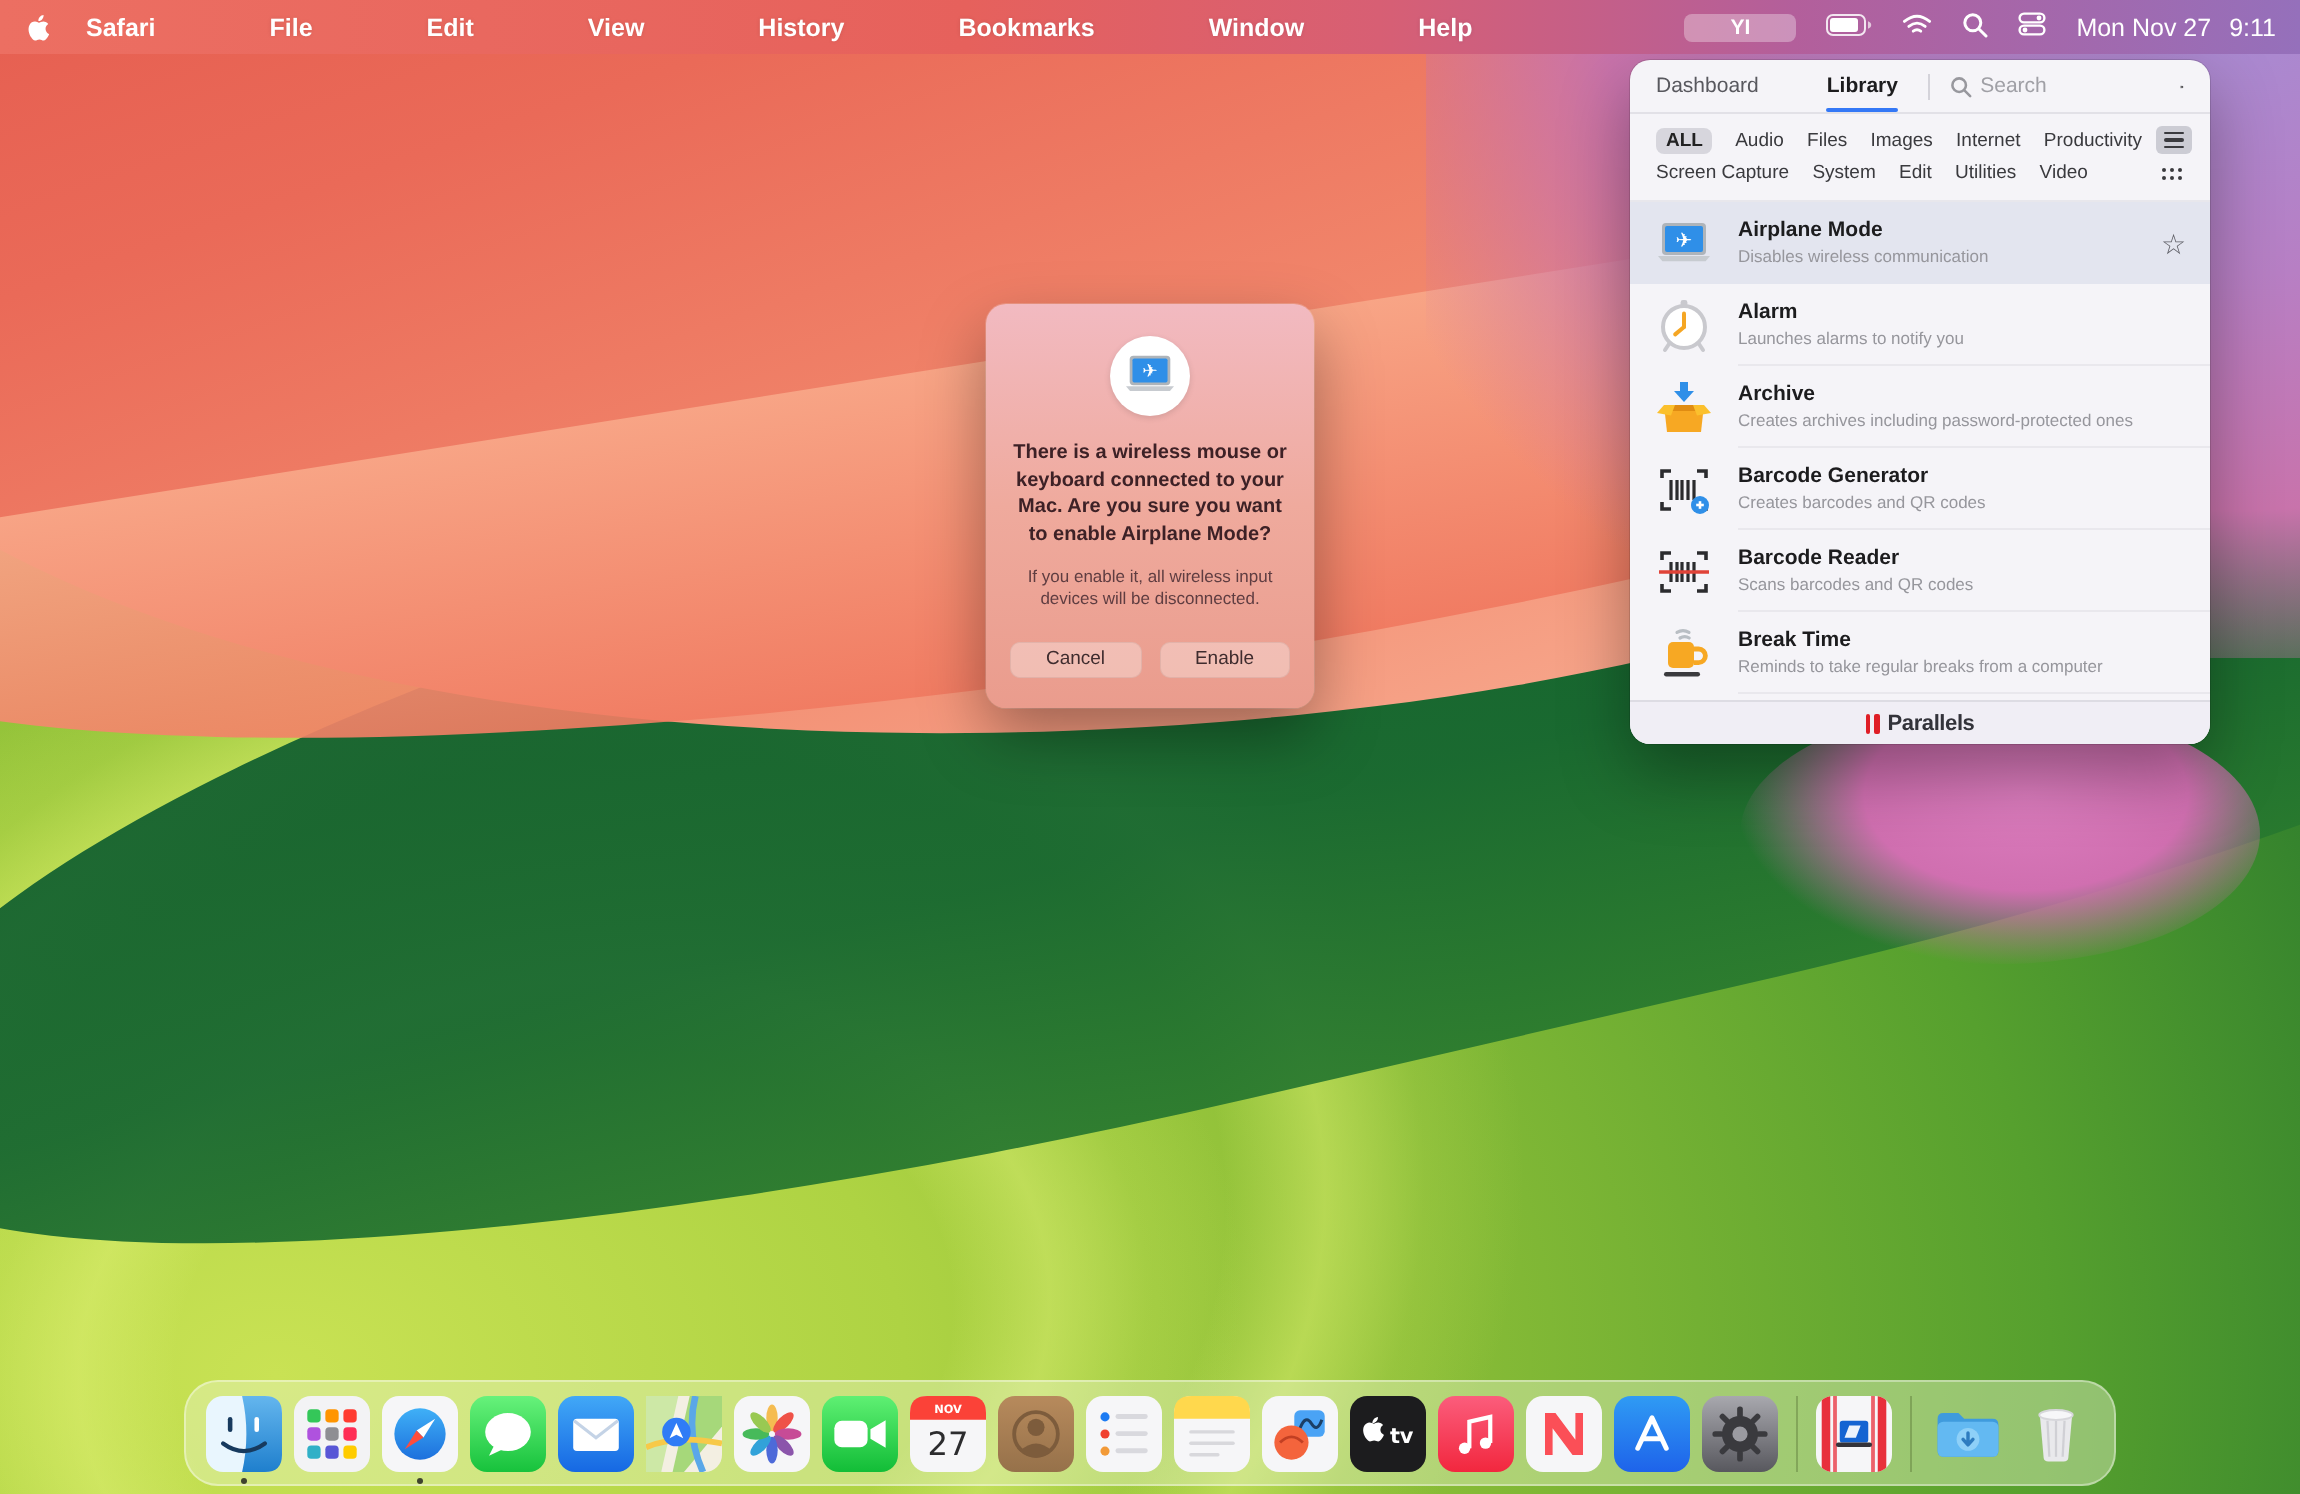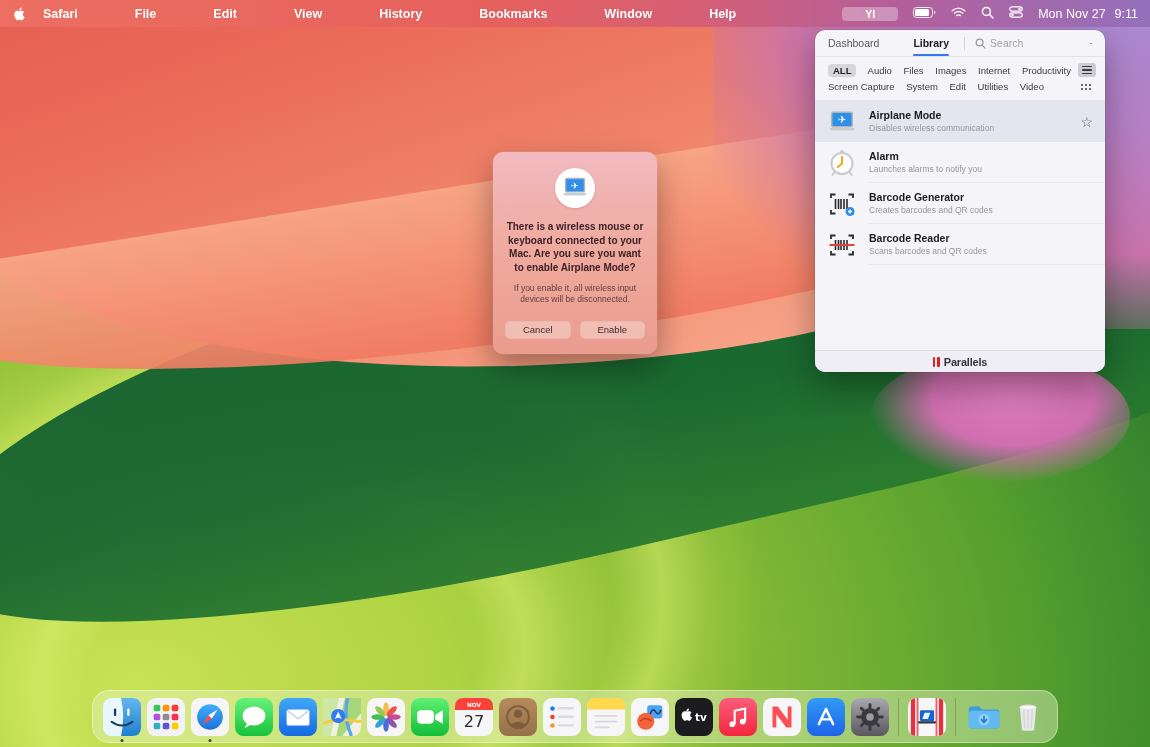--- a/index.html
+++ b/index.html
@@ -250,20 +250,34 @@
         <circle cx="15" cy="15.5" r="10.5" fill="#fff" stroke="#c9c9ce" stroke-width="2"></circle>
         <line x1="15" y1="15.5" x2="15" y2="8.8" stroke="#f5a623" stroke-width="2" stroke-linecap="round"></line>
         <line x1="15" y1="15.5" x2="10.6" y2="19.2" stroke="#f5a623" stroke-width="2" stroke-linecap="round"></line>
       </svg>
       <span>
         <div class="p-rtitle">Alarm</div>
         <div class="p-rsub">Launches alarms to notify you</div>
       </span>
     </div>
 
+    <div class="p-row">
+      <svg class="p-ric" viewBox="0 0 30 30">
+        <rect x="13" y="2" width="4" height="5" fill="#2f8fe8"></rect>
+        <polygon points="10,6.5 20,6.5 15,12" fill="#2f8fe8"></polygon>
+        <polygon points="5,13.5 25,13.5 23.5,27 6.5,27" fill="#f7a823"></polygon>
+        <rect x="6.5" y="13.5" width="17" height="3" fill="#e08c12"></rect>
+        <polygon points="5,13.5 1.5,17.5 8.5,18.8 10.5,13.5" fill="#fbc02d"></polygon>
+        <polygon points="25,13.5 28.5,17.5 21.5,18.8 19.5,13.5" fill="#fbc02d"></polygon>
+      </svg>
+      <span>
+        <div class="p-rtitle">Archive</div>
+        <div class="p-rsub">Creates archives including password-protected ones</div>
+      </span>
+    </div>
 
     <div class="p-row">
       <svg class="p-ric" viewBox="0 0 30 30" fill="none" stroke="#2b2b2e" stroke-width="1.8">
         <path d="M4 9 V5.5 H8.5"></path>
           <path d="M21.5 5.5 H26 V9"></path>
           <path d="M4 21 V24.5 H8.5"></path>
           <path d="M21.5 24.5 H26 V21"></path>
         <g stroke-width="1.6">
             <line x1="8.5" y1="10" x2="8.5" y2="20"></line>
             <line x1="11.5" y1="10" x2="11.5" y2="20"></line>
@@ -297,20 +311,35 @@
             <line x1="20" y1="10" x2="20" y2="20"></line>
           </g>
         <line x1="2.5" y1="15" x2="27.5" y2="15" stroke="#e04338" stroke-width="1.8"></line>
       </svg>
       <span>
         <div class="p-rtitle">Barcode Reader</div>
         <div class="p-rsub">Scans barcodes and QR codes</div>
       </span>
     </div>
 
+    <div class="p-row">
+      <svg class="p-ric" viewBox="0 0 30 30">
+        <g stroke="#b9bec4" stroke-width="1.6" stroke-linecap="round" fill="none">
+            <path d="M11.5 4.2 q3-1.8 6 0"></path>
+            <path d="M13 7 q2.4-1.4 4.6 0"></path>
+          </g>
+        <rect x="7" y="9" width="13" height="13" rx="2.5" fill="#f7a823"></rect>
+        <path d="M20 12.5 h2.3 a3.4 3.4 0 0 1 0 6.8 H20" stroke="#f7a823" stroke-width="2.4" fill="none"></path>
+        <rect x="5" y="24" width="18" height="2.2" rx="1.1" fill="#3a3a3e"></rect>
+      </svg>
+      <span>
+        <div class="p-rtitle">Break Time</div>
+        <div class="p-rsub">Reminds to take regular breaks from a computer</div>
+      </span>
+    </div>
   </div>
 
   <div class="p-footer">
     <span class="p-bars-logo">
         <i></i>
         <i></i>
       </span>
     <span class="p-brand">Parallels</span>
   </div>
 </div>

